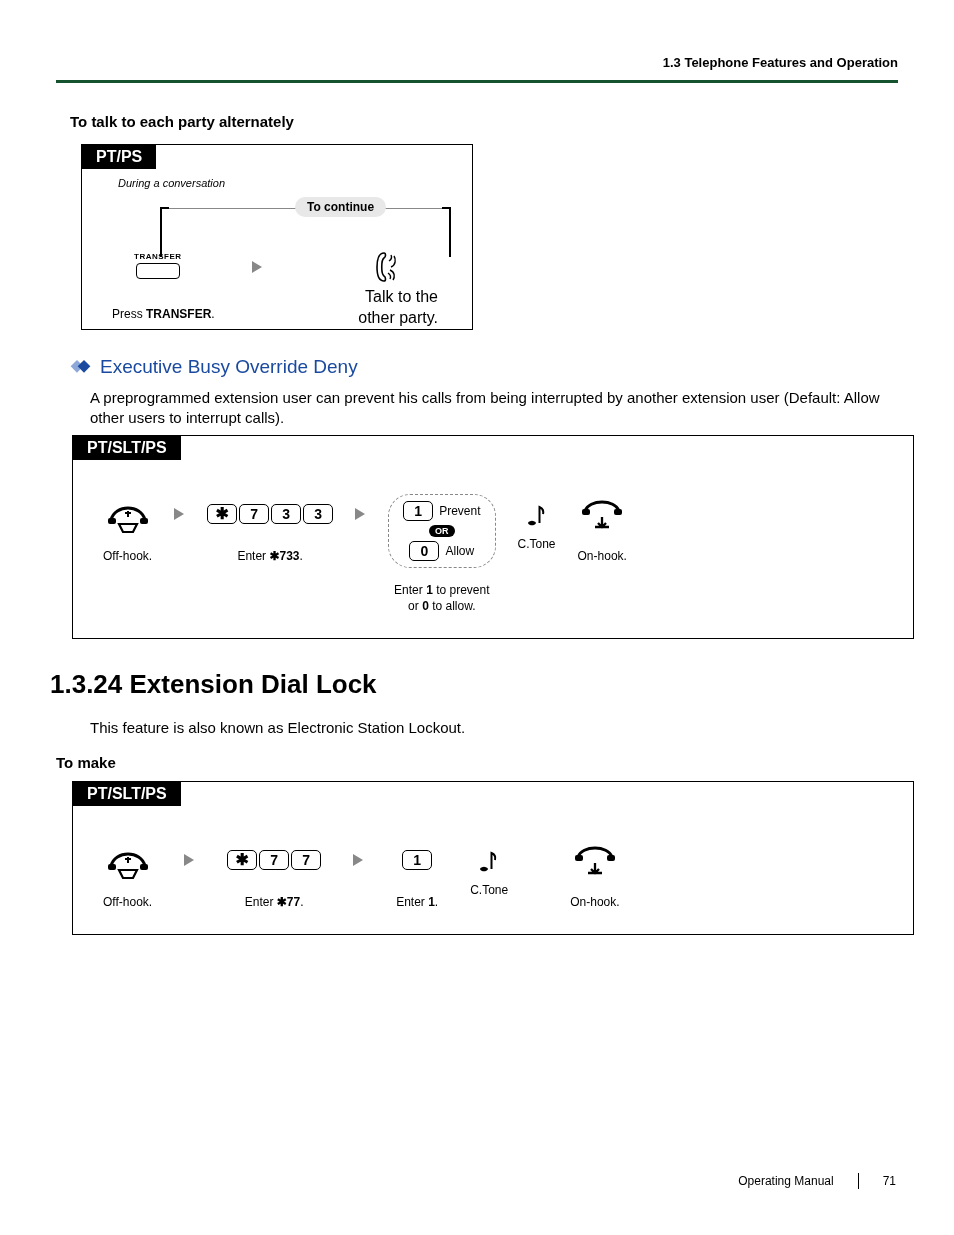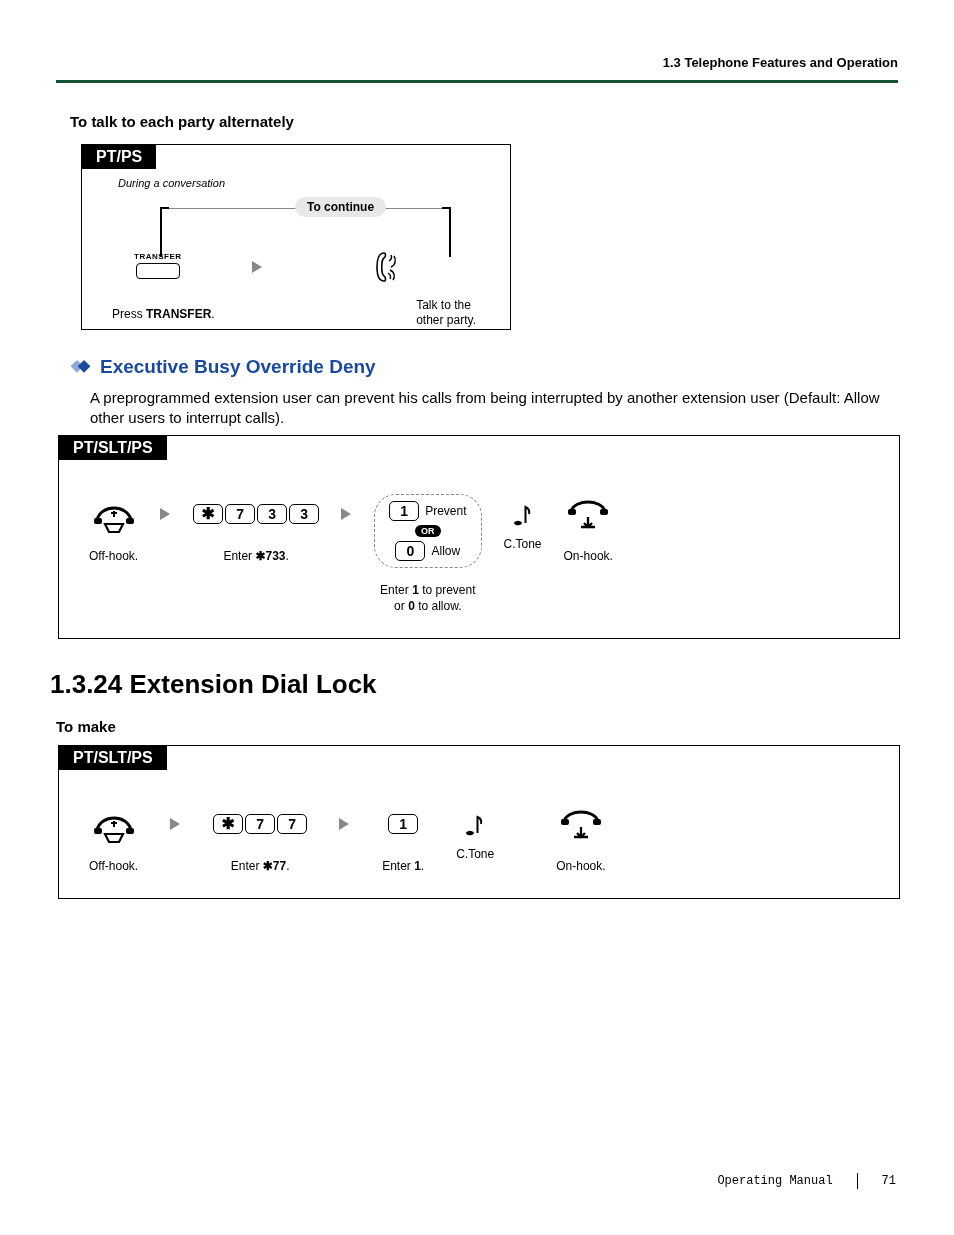--- a/index.html
+++ b/index.html
@@ -45,21 +45,21 @@
     font-size: 15px;
     margin: 16px 0 10px 0;
   }
 
   .proc-box {
     border: 1px solid #000;
     margin-left: 14px;
     margin-bottom: 26px;
     position: relative;
   }
-  .proc-box.wide { margin-left: 2px; width: 100%; }
+  .proc-box.wide { margin-left: 16px; width: 100%; }
   .proc-head {
     background:#000;
     color:#fff;
     font-weight:bold;
     font-size:16px;
     display:inline-block;
     padding:3px 14px;
   }
   .italic-note { font-style: italic; padding: 8px 0 0 36px; font-size:11px; }
 
@@ -89,25 +89,25 @@
   .flow-top .bline-l { position:absolute; left:8px; top:11px; width:132px; height:1px; background:#888;}
   .flow-top .bline-r { position:absolute; left:222px; top:11px; width:60px; height:1px; background:#888;}
 
   .tx-row { position:absolute; top:60px; left:52px; display:flex; align-items:center; gap:70px; }
   .tx-btn { text-align:center; }
   .tx-btn .keycap { display:block; font-size:8px; font-weight:bold; letter-spacing:0.5px; padding-bottom:2px;}
   .tx-btn .cap { display:inline-block; width:44px; height:16px; border:1.6px solid #000; border-radius:4px; background:#fff;}
   .tri { display:inline-block; }
   .ptps-cap1 { position:absolute; bottom:8px; left:30px; font-size:12px; }
   .ptps-cap1 b { font-weight:bold; }
-  .ptps-cap2 { position:absolute; bottom:0px; right:34px; font-size:12px; text-align:left; line-height:1.3;}
+  .ptps-cap2 { position:absolute; bottom:0px; right:34px; font-size:16px; text-align:right; line-height:1.3;}
 
   .sec2-head {
     display:flex; align-items:center; gap:8px;
-    font-size:19px; font-weight:bold;
+    font-size:19px; font-weight:normal;
     color:#1a4aa0;
     margin: 6px 0 10px 0;
     padding-left: 14px;
   }
   .body-p { font-size:15px; padding-left:34px; margin-bottom:6px; line-height:1.35; }
 
   .seq-body {
     padding: 34px 30px 24px 30px;
     display:flex;
     align-items:flex-start;
@@ -136,21 +136,21 @@
   .big-head {
     font-size:26px; font-weight:bold;
     margin: 30px 0 18px -6px;
   }
 
   .footer {
     position:absolute;
     bottom: 46px;
     right: 58px;
     font-size: 12px;
-    display:flex; align-items:center; gap:24px;font-family:Liberation Mono, monospace;
+    display:flex; align-items:center; gap:24px;
   }
   .footer .sep { width:1px; height:16px; background:#000; }
 
   svg { display:block; }
 </style>
 </head>
 <body>
 
 <svg width="0" height="0" style="position:absolute">
   <defs>
@@ -182,21 +182,21 @@
 </svg>
 
 <div class="header-line">
   <span>1.3 Telephone Features and Operation</span>
 </div>
 
 <div class="content">
 
   <div class="sub-bold">To talk to each party alternately</div>
 
-  <div class="proc-box" style="width:430px;margin-left:25px;">
+  <div class="proc-box" style="width:392px;margin-left:25px;">
     <div class="proc-head">PT/PS</div>
     <div class="italic-note">During a conversation</div>
     <div class="ptps-body">
       <div class="flow-top">
         <div class="bline-l"></div>
           <div class="bline-r"></div>
         <div class="l1"></div>
           <div class="l2"></div>
           <div class="l3"></div>
           <div class="l4"></div>
@@ -300,20 +300,21 @@
             <svg width="42" height="34">
               <use href="#i-onhook"></use>
             </svg>
           </div>
         <div class="caption">On-hook.</div>
       </div>
     </div>
   </div>
 
   <div class="big-head">1.3.24  Extension Dial Lock</div>
+  <p class="body-p">This feature is also known as Electronic Station Lockout.</p>
   <div class="plain-bold">To make</div>
 
   <div class="proc-box wide">
     <div class="proc-head">PT/SLT/PS</div>
     <div class="seq-body" style="gap:32px;">
       <div class="step">
         <div class="icon">
             <svg width="42" height="40">
               <use href="#i-offhook"></use>
             </svg>

